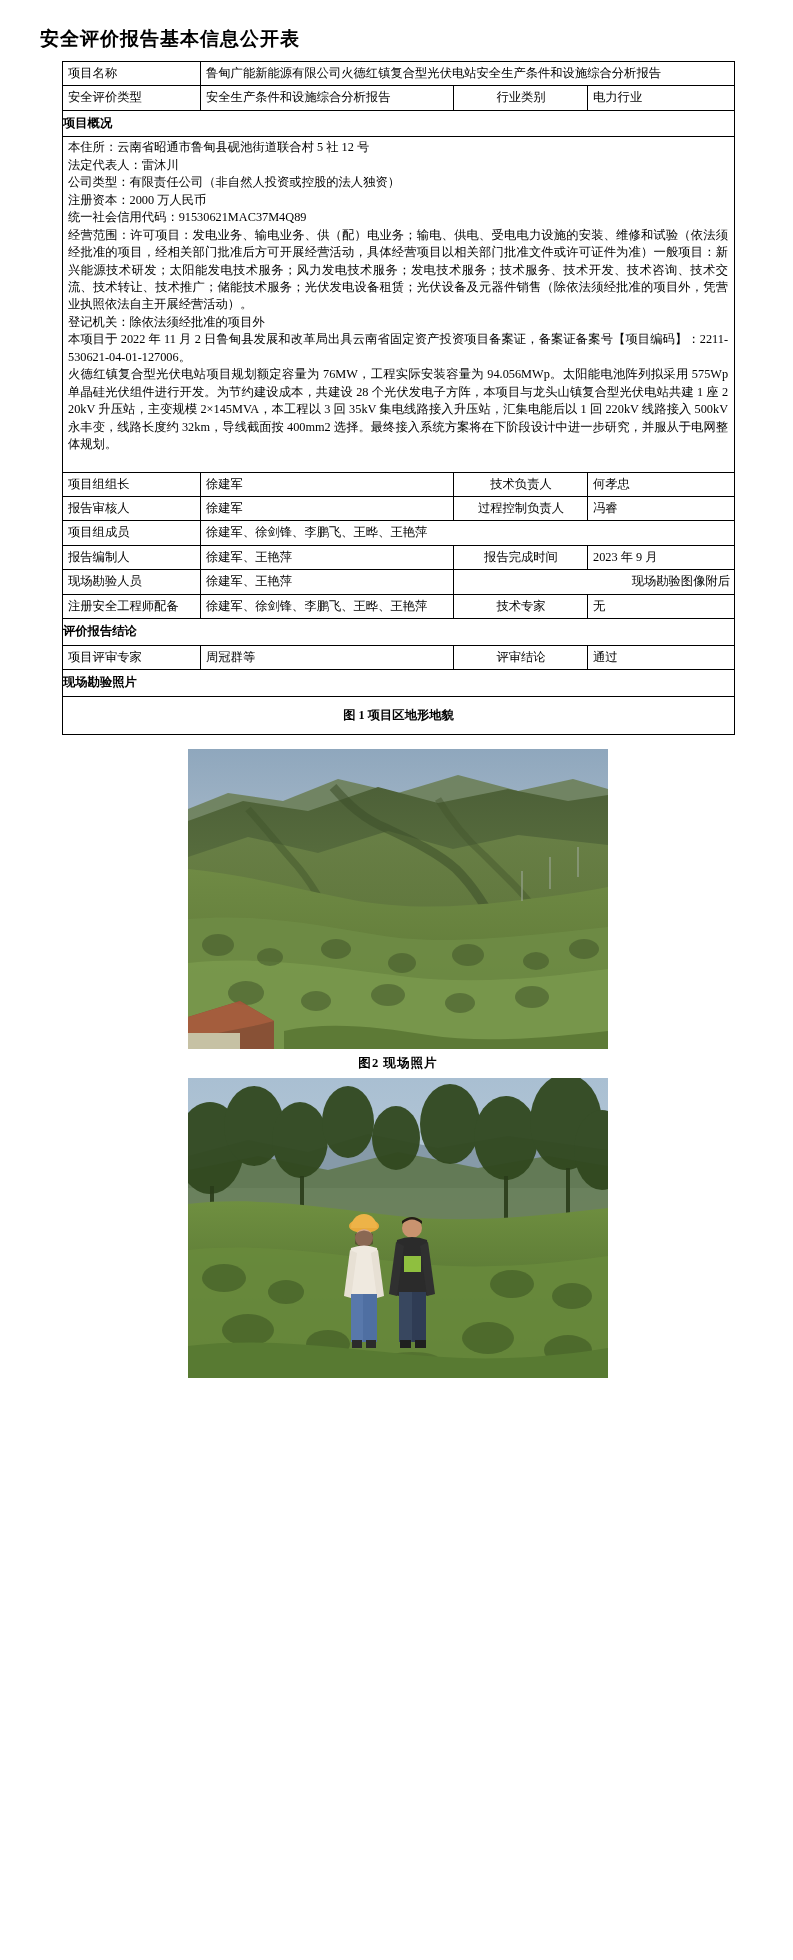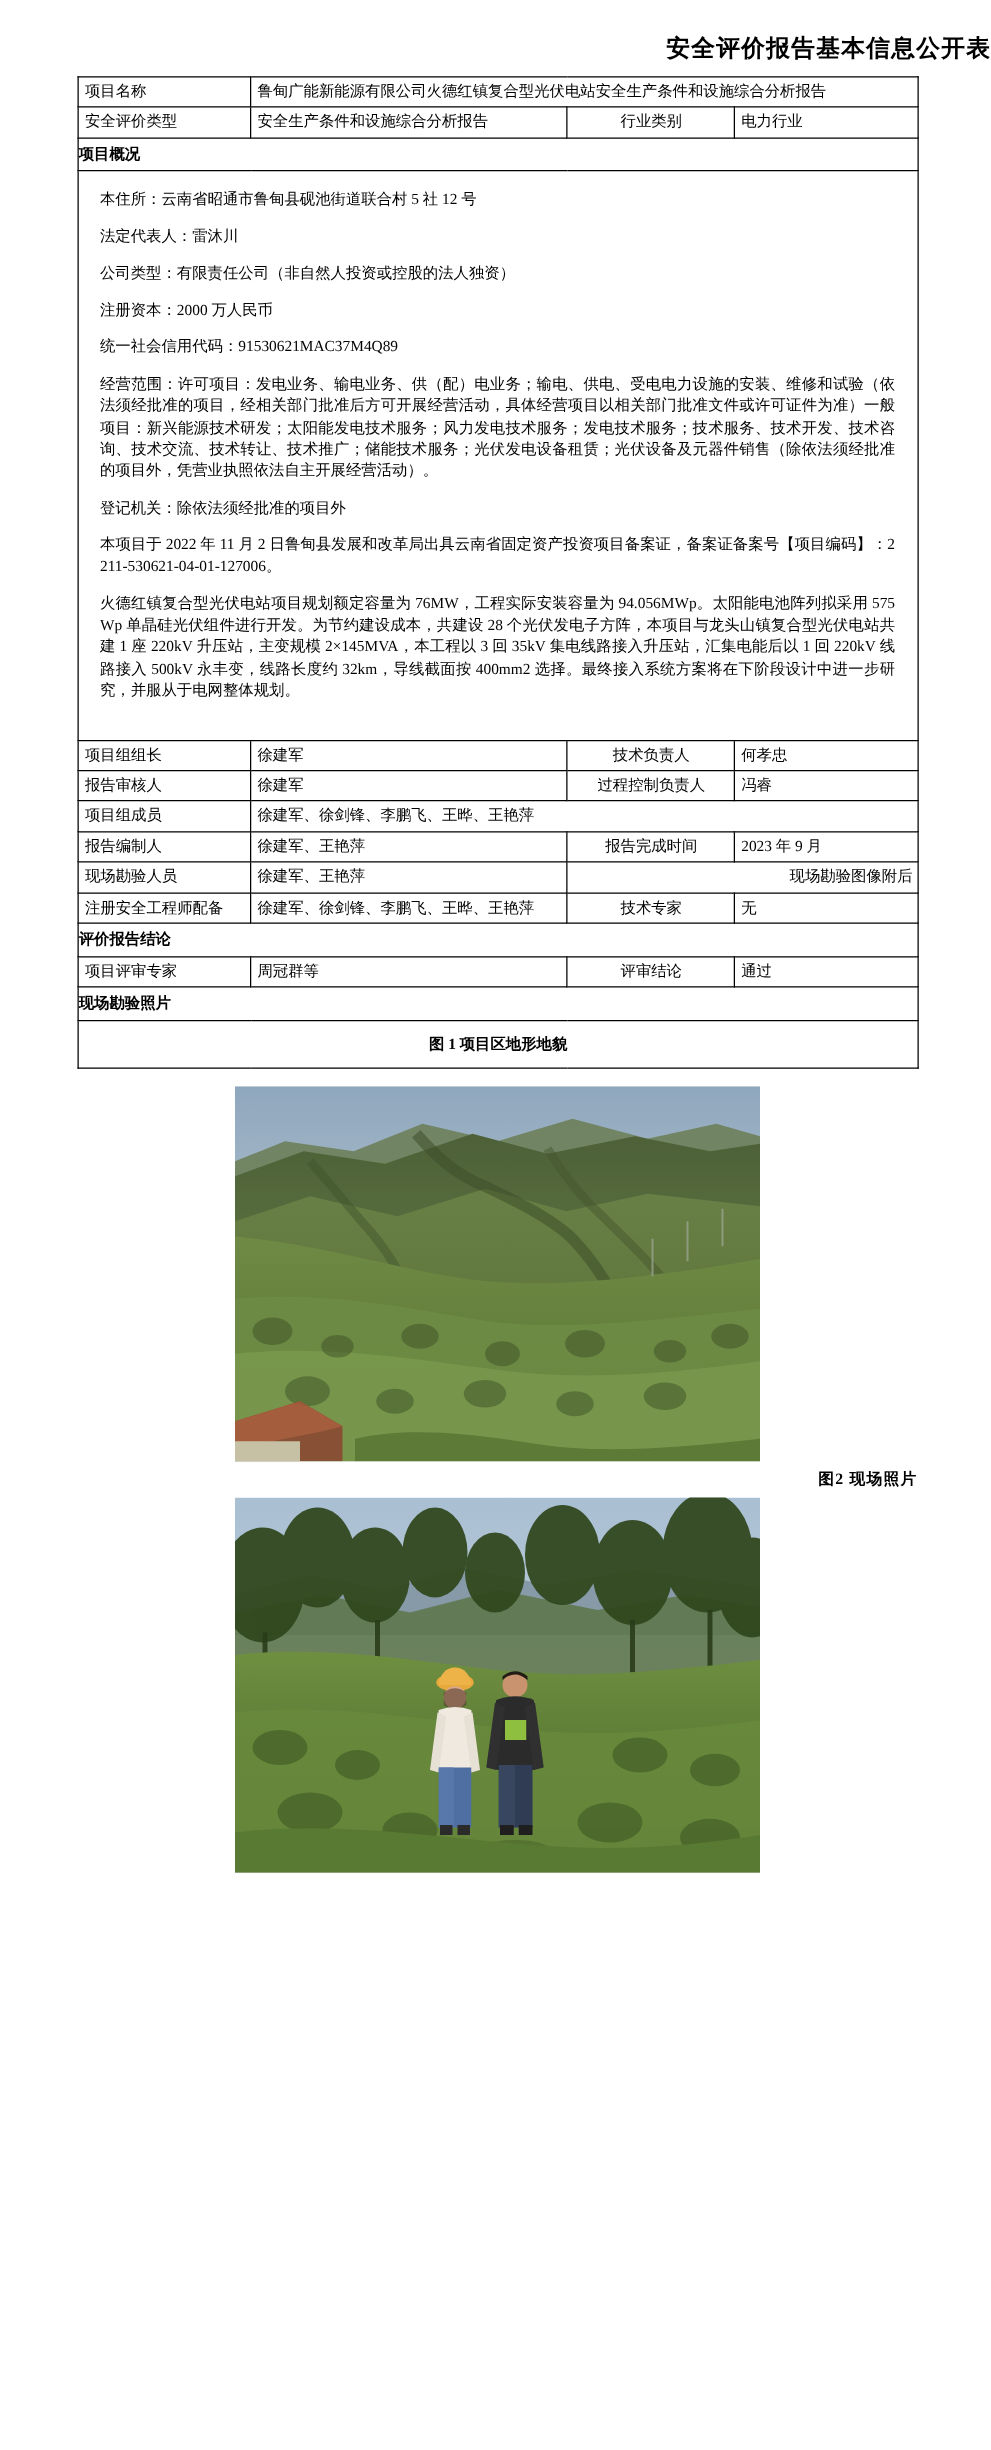--- a/index.html
+++ b/index.html
@@ -14,21 +14,21 @@
     -webkit-font-smoothing: none;
   }
   .page {
     width: 793px;
     position: relative;
     background: #fff;
     padding-top: 26px;
     box-sizing: border-box;
   }
   .doc-title {
-    text-align: right;
+    text-align: left;
     font-size: 19px;
     font-weight: bold;
     letter-spacing: 1px;
     margin: 0 0 9px 0;
     padding-left: 40px;
     font-family: "Liberation Serif", "DejaVu Serif", serif;
   }
   table.maintable {
     border-collapse: collapse;
     width: 672px;
@@ -50,33 +50,33 @@
     font-weight: bold;
     font-size: 13.2px;
     padding: 4px 0 !important;
   }
   .body-cell {
     text-align: justify;
     line-height: 1.47;
     padding: 2px 6px 4px 5px !important;
   }
   .body-cell p {
-    margin: 12px;
+    margin: 0;
     padding: 0;
   }
   .tail-gap { height: 14px; }
   .concl p { margin: 0; text-align: justify; line-height: 1.5; }
   .photo-caption {
     text-align: center;
     font-weight: bold;
     font-size: 12.6px;
     padding: 10px 0 10px 0 !important;
   }
   .cap-below {
-    text-align: right;
+    text-align: center;
     font-weight: bold;
     font-size: 12.6px;
     margin: 6px 0 6px 0;
     letter-spacing: 1px;
   }
   .photo-wrap1 {
     width: 672px;
     margin: 14px auto 0 62px;
     display: flex;
     justify-content: center;

